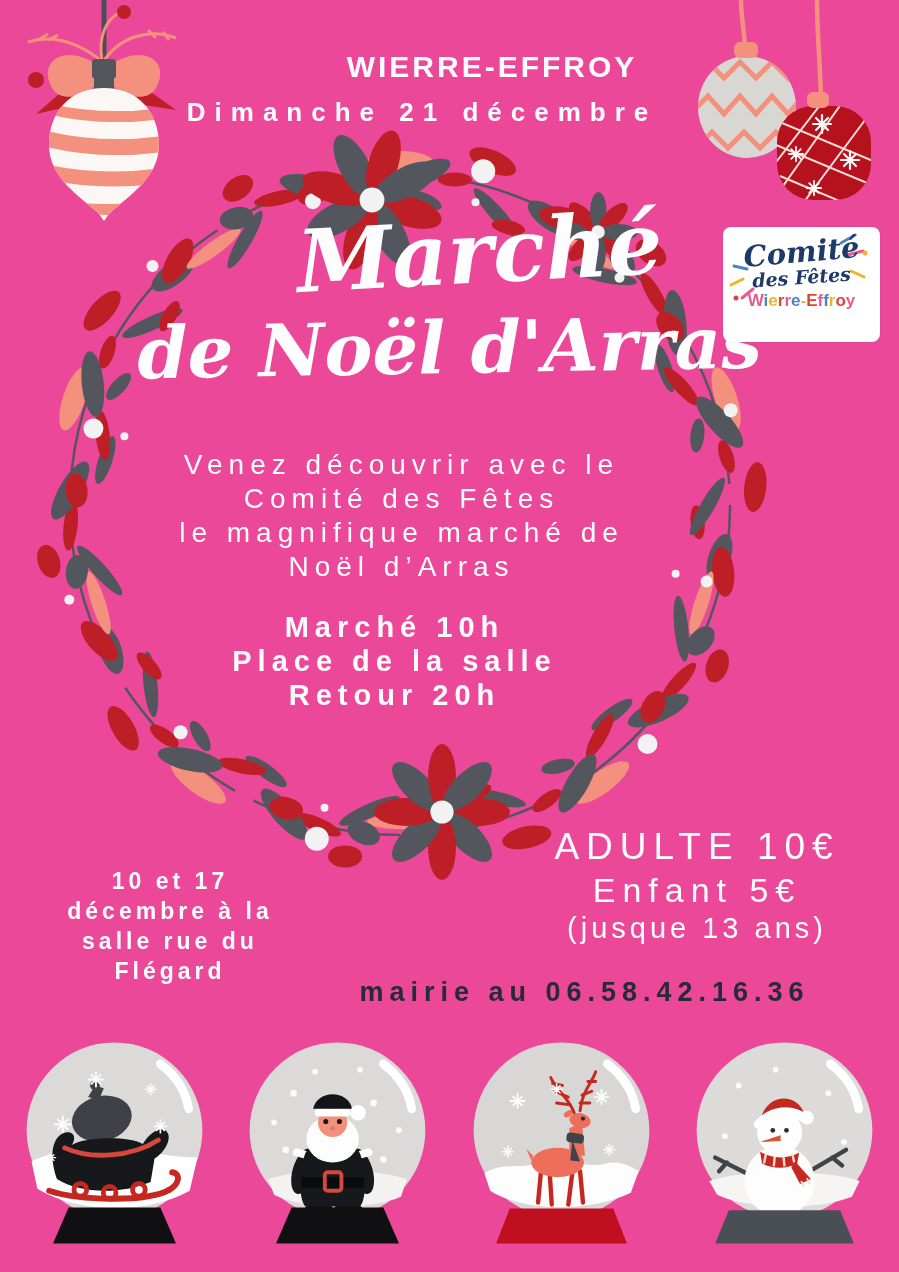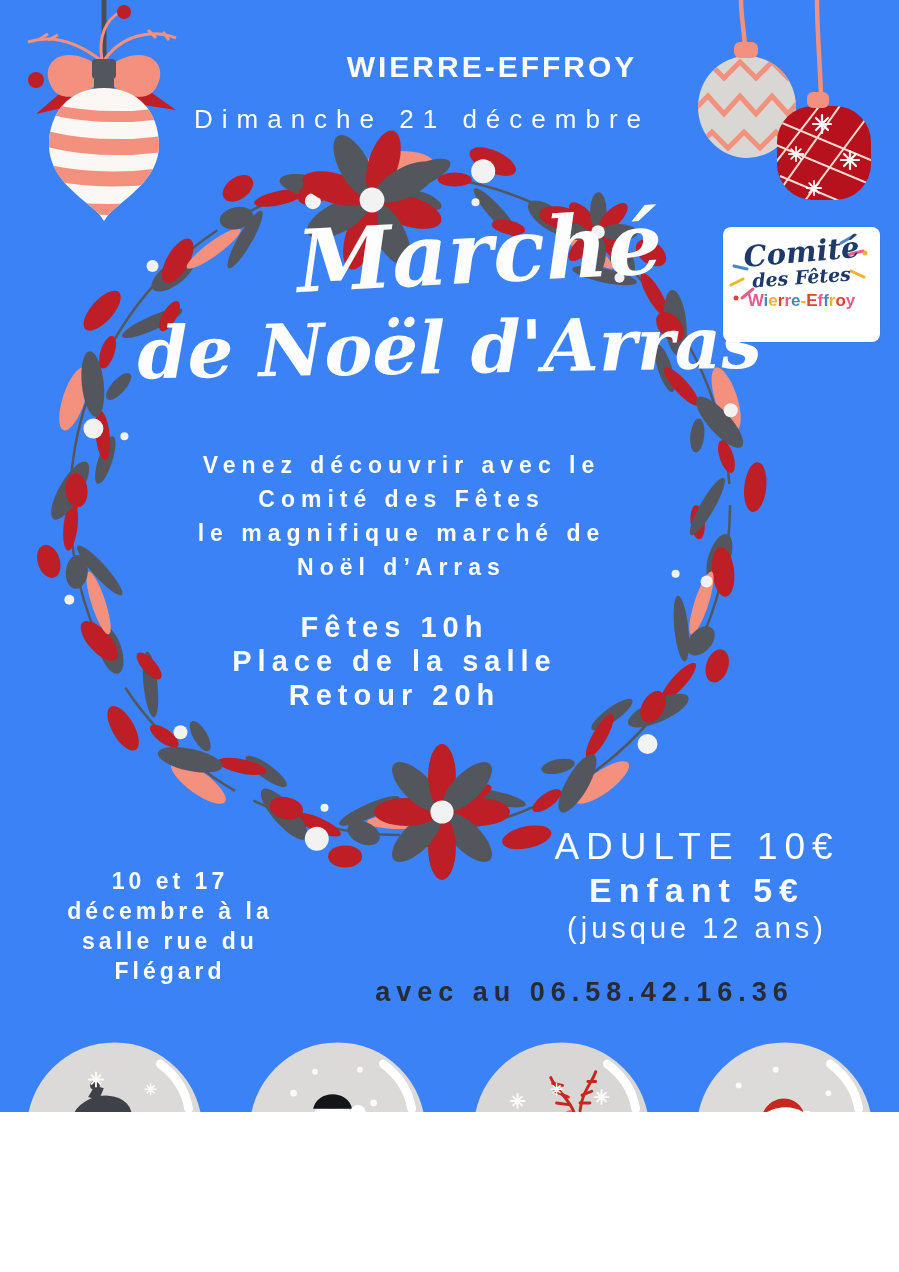--- a/index.html
+++ b/index.html
@@ -1,36 +1,36 @@
 <!DOCTYPE html>
 <html><head>
 <meta charset="utf-8">
 <style>
   html,body{margin:0;padding:0;}
-  .poster{position:relative;width:899px;height:1112px;background:#3b82f6;overflow:hidden;
+  .poster{position:relative;width:899px;height:1272px;background:#ec4899;overflow:hidden;
           font-family:"Liberation Sans",sans-serif;}
   .abs{position:absolute;}
   .txt{color:#FDFDFD;white-space:nowrap;text-align:center;}
   .layer-art{z-index:1;} .layer-text{z-index:3;}
 
   .location{left:85px;right:0;top:50px;font-size:30px;font-weight:700;letter-spacing:3px;}
-  .date{left:0;right:55px;top:104px;font-size:26px;font-weight:400;letter-spacing:9px;}
+  .date{left:0;right:55px;top:97px;font-size:26px;font-weight:700;letter-spacing:9px;}
 
   .title-line{left:0;right:0;color:#FDFDFD;text-align:center;
               font-family:"DejaVu Serif",serif;font-style:italic;font-weight:700;}
   .title1{top:203px;font-size:86px;transform:rotate(-3deg);padding-left:60px;}
   .title2{top:305px;font-size:72px;transform:rotate(-1deg);}
 
-  .desc{left:0;right:96px;top:448px;font-size:23px;font-weight:700;letter-spacing:6px;line-height:34px;}
+  .desc{left:0;right:96px;top:448px;font-size:28px;font-weight:400;letter-spacing:6px;line-height:34px;}
   .sched{left:0;right:110px;top:610px;font-size:29px;font-weight:700;letter-spacing:6px;line-height:34px;}
   .desc div,.sched div{white-space:nowrap;}
 
   .price{left:495px;right:0;top:826px;text-align:center;}
   .price-adult{font-size:37px;font-weight:400;letter-spacing:7px;}
-  .price-child{font-size:34px;font-weight:700;letter-spacing:7px;margin-top:3px;}
+  .price-child{font-size:34px;font-weight:400;letter-spacing:7px;margin-top:3px;}
   .price-note{font-size:29px;font-weight:400;letter-spacing:4px;margin-top:2px;}
 
   .registration{left:25px;width:290px;top:866px;font-size:23px;font-weight:700;letter-spacing:4px;line-height:30px;}
   .info{left:320px;right:50px;top:977px;font-size:27px;font-weight:700;letter-spacing:6px;color:#262B36;text-align:center;white-space:nowrap;}
 
   .logo{left:723px;top:227px;width:157px;height:115px;background:#FFFFFF;border-radius:8px;
         text-align:center;z-index:4;box-shadow:0 0 0 1px rgba(0,0,0,0.04);}
   .logo-burst{position:absolute;left:0;top:0;width:157px;height:115px;}
   .logo-l1{position:relative;font-family:"DejaVu Serif",serif;font-style:italic;font-weight:700;
            color:#1D3A6B;font-size:29px;margin-top:8px;transform:rotate(-5deg);}
@@ -343,39 +343,39 @@
   <div class="abs layer-text title-line title2">de Noël d'Arras</div>
 
   <div class="abs layer-text txt desc">
     <div>Venez découvrir avec le</div>
     <div>Comité des Fêtes</div>
     <div>le magnifique marché de</div>
     <div>Noël d’Arras</div>
   </div>
 
   <div class="abs layer-text txt sched">
-    <div>Fêtes 10h</div>
+    <div>Marché 10h</div>
     <div>Place de la salle</div>
     <div>Retour 20h</div>
   </div>
 
   <div class="abs layer-text txt price">
     <div class="price-adult">ADULTE 10€</div>
     <div class="price-child">Enfant 5€</div>
-    <div class="price-note">(jusque 12 ans)</div>
+    <div class="price-note">(jusque 13 ans)</div>
   </div>
 
   <div class="abs layer-text txt registration">
     <div>10 et 17</div>
     <div>décembre à la</div>
     <div>salle rue du</div>
     <div>Flégard</div>
   </div>
 
-  <div class="abs layer-text info">avec au 06.58.42.16.36</div>
+  <div class="abs layer-text info">mairie au 06.58.42.16.36</div>
 
   <div class="abs globes">
 
     <svg width="205" height="218" viewBox="0 0 210 220">
       <circle cx="105" cy="98" r="90" fill="#DBDAD8"></circle>
       <path d="M20,130 C50,114 85,124 108,122 C140,118 162,126 190,126 L182,160 C140,184 68,184 26,158 Z" fill="#FFFFFF"></path>
       <ellipse cx="92" cy="86" rx="31" ry="23" fill="#3E4147" transform="rotate(-14 92 86)"></ellipse>
       <path d="M78,64 l7,-12 l9,3 l-5,12 Z" fill="#3E4147"></path>
       <circle cx="85" cy="52" r="5" fill="#3E4147"></circle>
       <path d="M46,148 C36,118 44,102 56,100 C64,99 66,107 61,113 C76,104 122,104 134,112 C142,99 154,93 159,100 C164,107 156,121 146,127 L142,151 C110,164 70,163 46,148 Z" fill="#17181B"></path>

